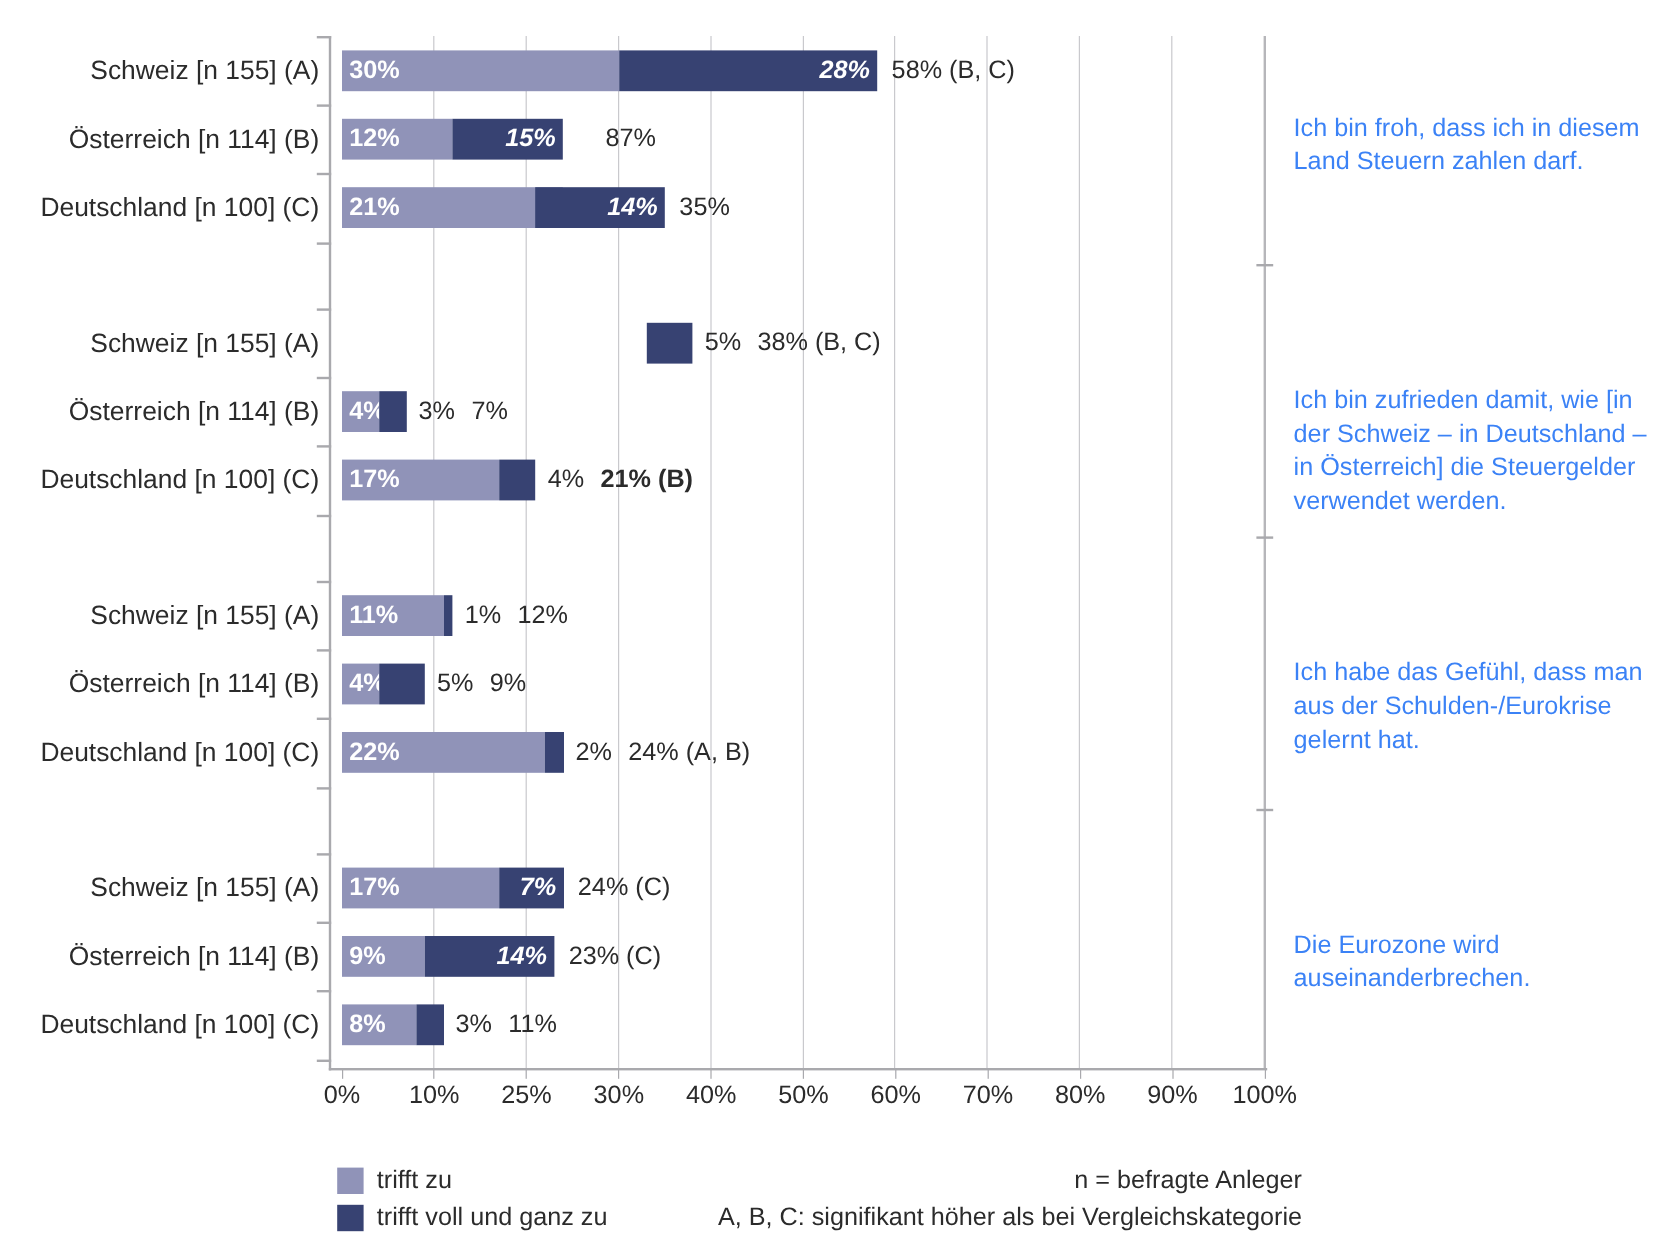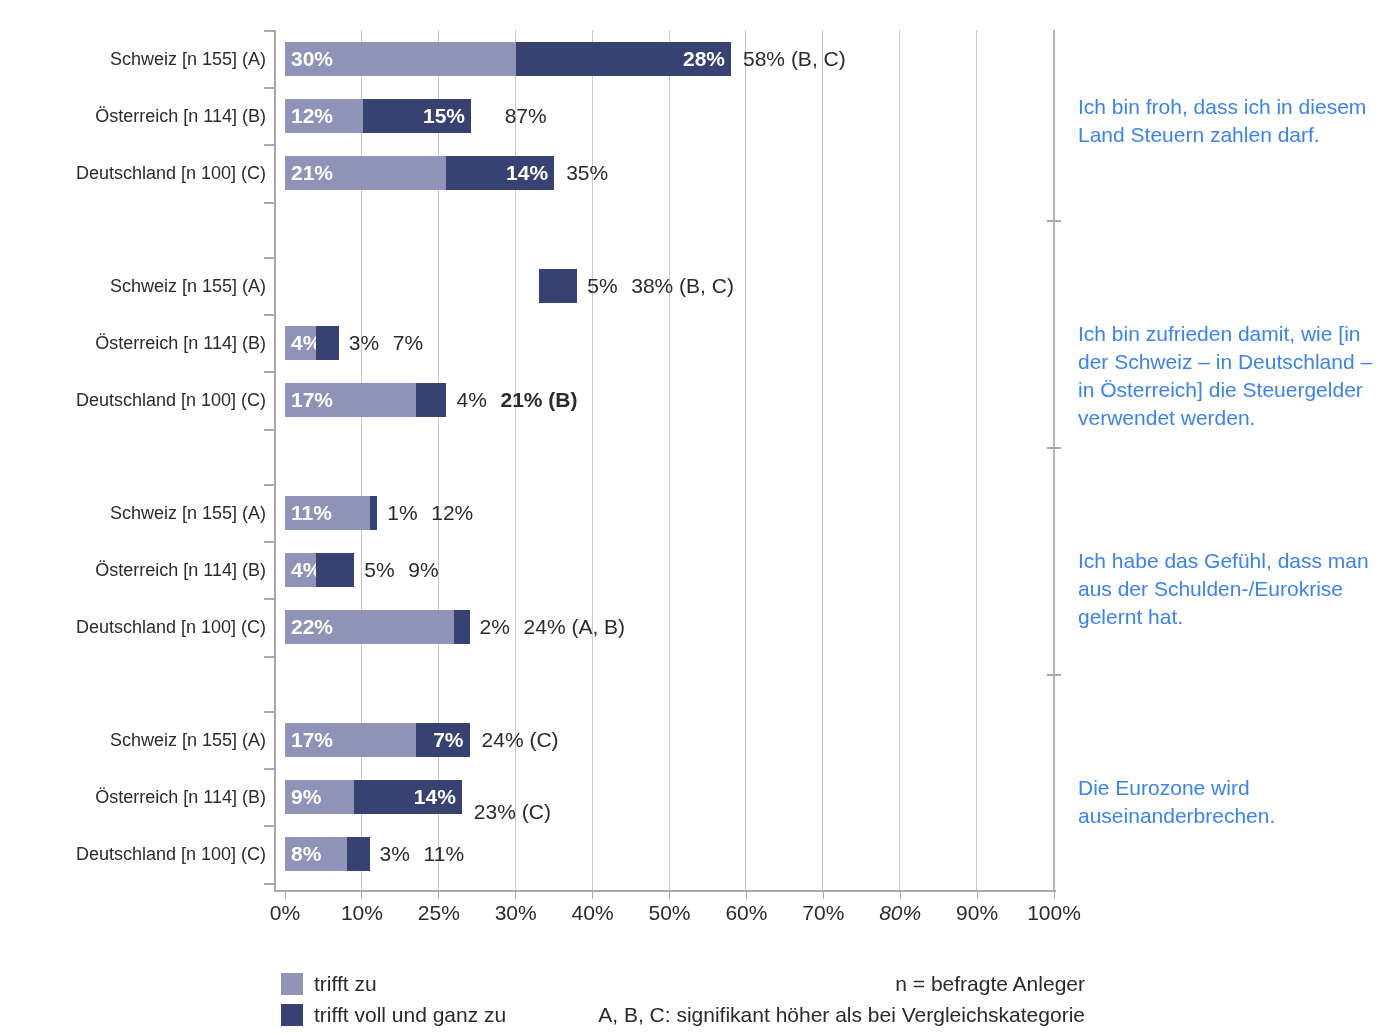--- a/index.html
+++ b/index.html
@@ -31,31 +31,31 @@
     font-size:21px;color:#2b2b2b;
     transform:translateX(-50%);
     white-space:nowrap;
   }
 
   
   .row{position:absolute;left:0;height:34px;}
   .cat-label{
     position:absolute;right:1132px;
     top:0;height:34px;line-height:34px;
-    font-size:18px;color:#2b2b2b;white-space:nowrap;text-align:center;
+    font-size:22px;color:#2b2b2b;white-space:nowrap;text-align:center;
   }
   .seg{position:absolute;top:0;height:34px;}
   .seg-a{background:#9093b8;}
   .seg-b{background:#374272;}
   .seg-label{
     position:absolute;top:0;height:34px;line-height:34px;
     font-size:21px;font-weight:bold;color:#ffffff;white-space:nowrap;
   }
   .seg-label.inside-left{left:6px;}
-  .seg-label.inside-right{right:6px;}
+  .seg-label.inside-right{right:6px;font-style:italic;}
   .total-label{
     position:absolute;top:0;height:34px;line-height:34px;
     font-size:21px;color:#2b2b2b;white-space:nowrap;
   }
   .out-label{
     position:absolute;top:0;height:34px;line-height:34px;
     font-size:21px;color:#2b2b2b;white-space:nowrap;
   }
 
   
@@ -106,21 +106,21 @@
     <div class="xtick" style="left: 669px;"></div>
     <div class="xlab" style="left: 669.5px;">50%</div>
     <div class="gridline" style="left: 745.4px;"></div>
     <div class="xtick" style="left: 745.9px;"></div>
     <div class="xlab" style="left: 746.4px;">60%</div>
     <div class="gridline" style="left: 822.3px;"></div>
     <div class="xtick" style="left: 822.8px;"></div>
     <div class="xlab" style="left: 823.3px;">70%</div>
     <div class="gridline" style="left: 899.2px;"></div>
     <div class="xtick" style="left: 899.7px;"></div>
-    <div class="xlab" style="left: 900.2px; font-style: italic;">80%</div>
+    <div class="xlab" style="left: 900.2px;">80%</div>
     <div class="gridline" style="left: 976.1px;"></div>
     <div class="xtick" style="left: 976.6px;"></div>
     <div class="xlab" style="left: 977.1px;">90%</div>
     <div class="gridline last" style="left: 1053px;"></div>
     <div class="xtick" style="left: 1053.5px;"></div>
     <div class="xlab" style="left: 1054px;">100%</div>
     <div class="row" style="top: 42px; width: 1398px;">
       <div class="cat-label">Schweiz [n 155] (A)</div>
       <div class="seg seg-a" style="left: 285px; width: 230.7px;">
         <span class="seg-label inside-left">30%</span>
@@ -129,21 +129,21 @@
         <span class="seg-label inside-right">28%</span>
       </div>
       <div class="total-label" style="left: 743.02px;">58% (B, C)</div>
     </div>
     <div class="tick" style="top: 30px;"></div>
     <div class="row" style="top: 99px; width: 1398px;">
       <div class="cat-label">Österreich [n 114] (B)</div>
       <div class="seg seg-a" style="left: 285px; width: 92.28px;">
         <span class="seg-label inside-left">12%</span>
       </div>
-      <div class="seg seg-b" style="left: 363px; width: 108px;">
+      <div class="seg seg-b" style="left: 377px; width: 92px;">
         <span class="seg-label inside-right">15%</span>
       </div>
       <div class="total-label" style="left: 504.63px;">87%</div>
     </div>
     <div class="tick" style="top: 87px;"></div>
     <div class="row" style="top: 156px; width: 1398px;">
       <div class="cat-label">Deutschland [n 100] (C)</div>
       <div class="seg seg-a" style="left: 285px; width: 184px;">
         <span class="seg-label inside-left">21%</span>
       </div>
@@ -231,21 +231,21 @@
     </div>
     <div class="tick" style="top: 711px;"></div>
     <div class="row" style="top: 780px; width: 1398px;">
       <div class="cat-label">Österreich [n 114] (B)</div>
       <div class="seg seg-a" style="left: 285px; width: 69.21px;">
         <span class="seg-label inside-left">9%</span>
       </div>
       <div class="seg seg-b" style="left: 354.21px; width: 107.66px;">
         <span class="seg-label inside-right">14%</span>
       </div>
-      <div class="total-label" style="left: 473.87px; margin-top: 15px;">23% (C)</div>
+      <div class="total-label" style="left: 473.87px;">23% (C)</div>
     </div>
     <div class="tick" style="top: 768px;"></div>
     <div class="row" style="top: 837px; width: 1398px;">
       <div class="cat-label">Deutschland [n 100] (C)</div>
       <div class="seg seg-a" style="left: 285px; width: 61.52px;">
         <span class="seg-label inside-left">8%</span>
       </div>
       <div class="seg seg-b" style="left: 346.52px; width: 23.07px;"></div>
       <div class="out-label" style="left: 379.59px;">3%</div>
       <div class="total-label" style="left: 423.59px;">11%</div>

